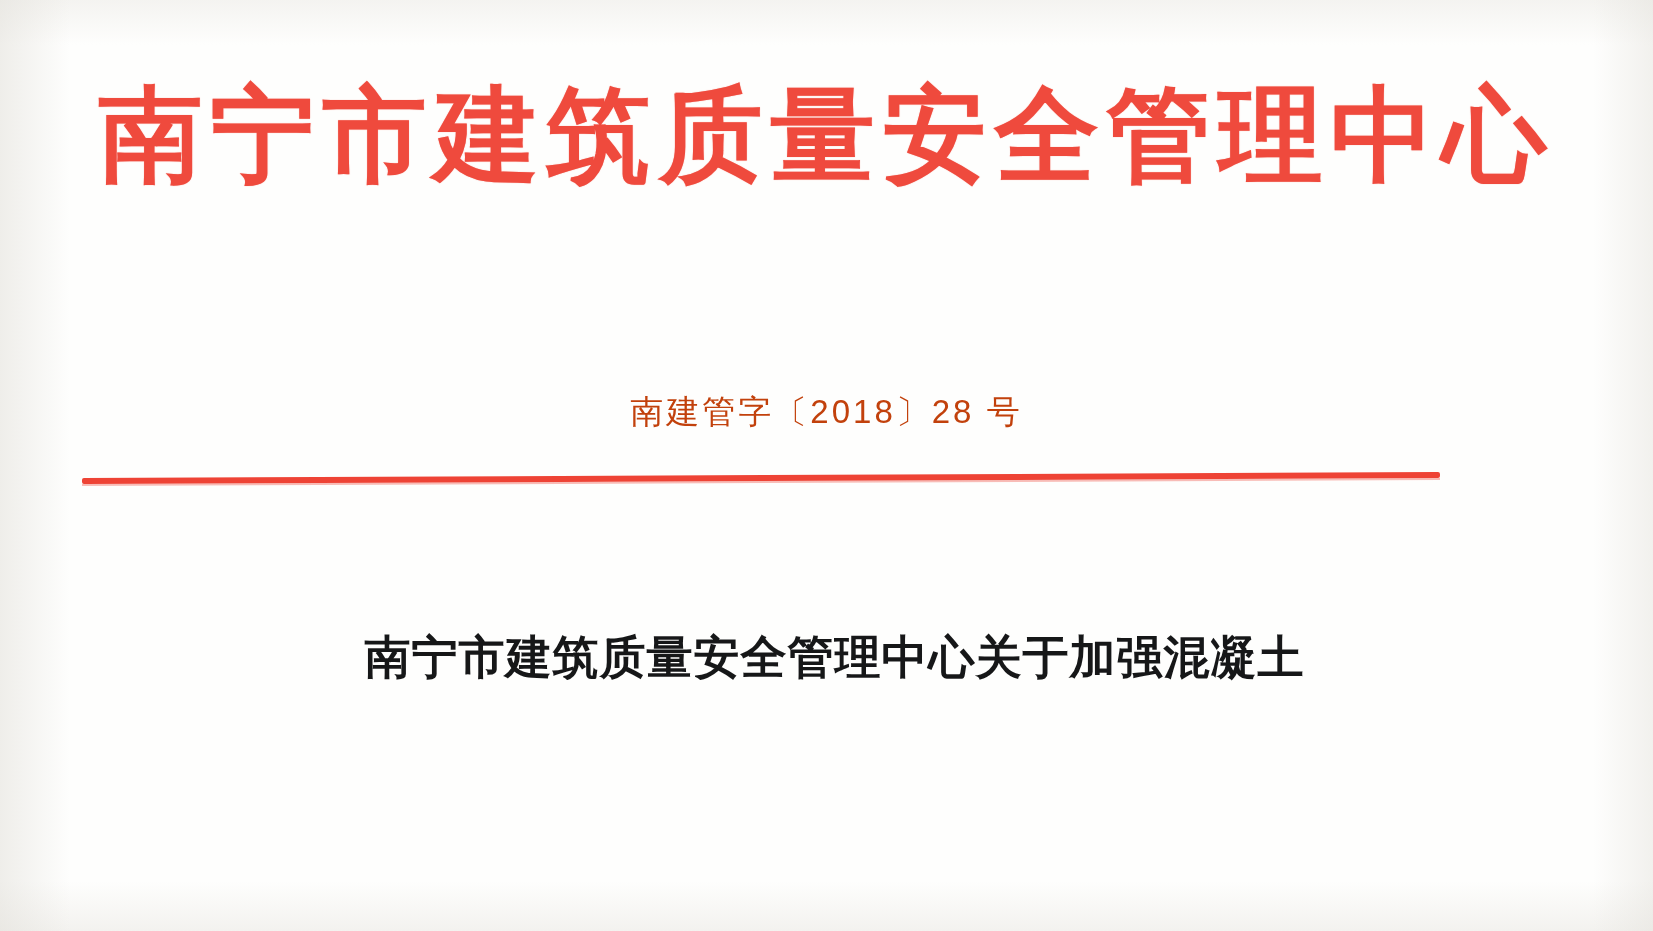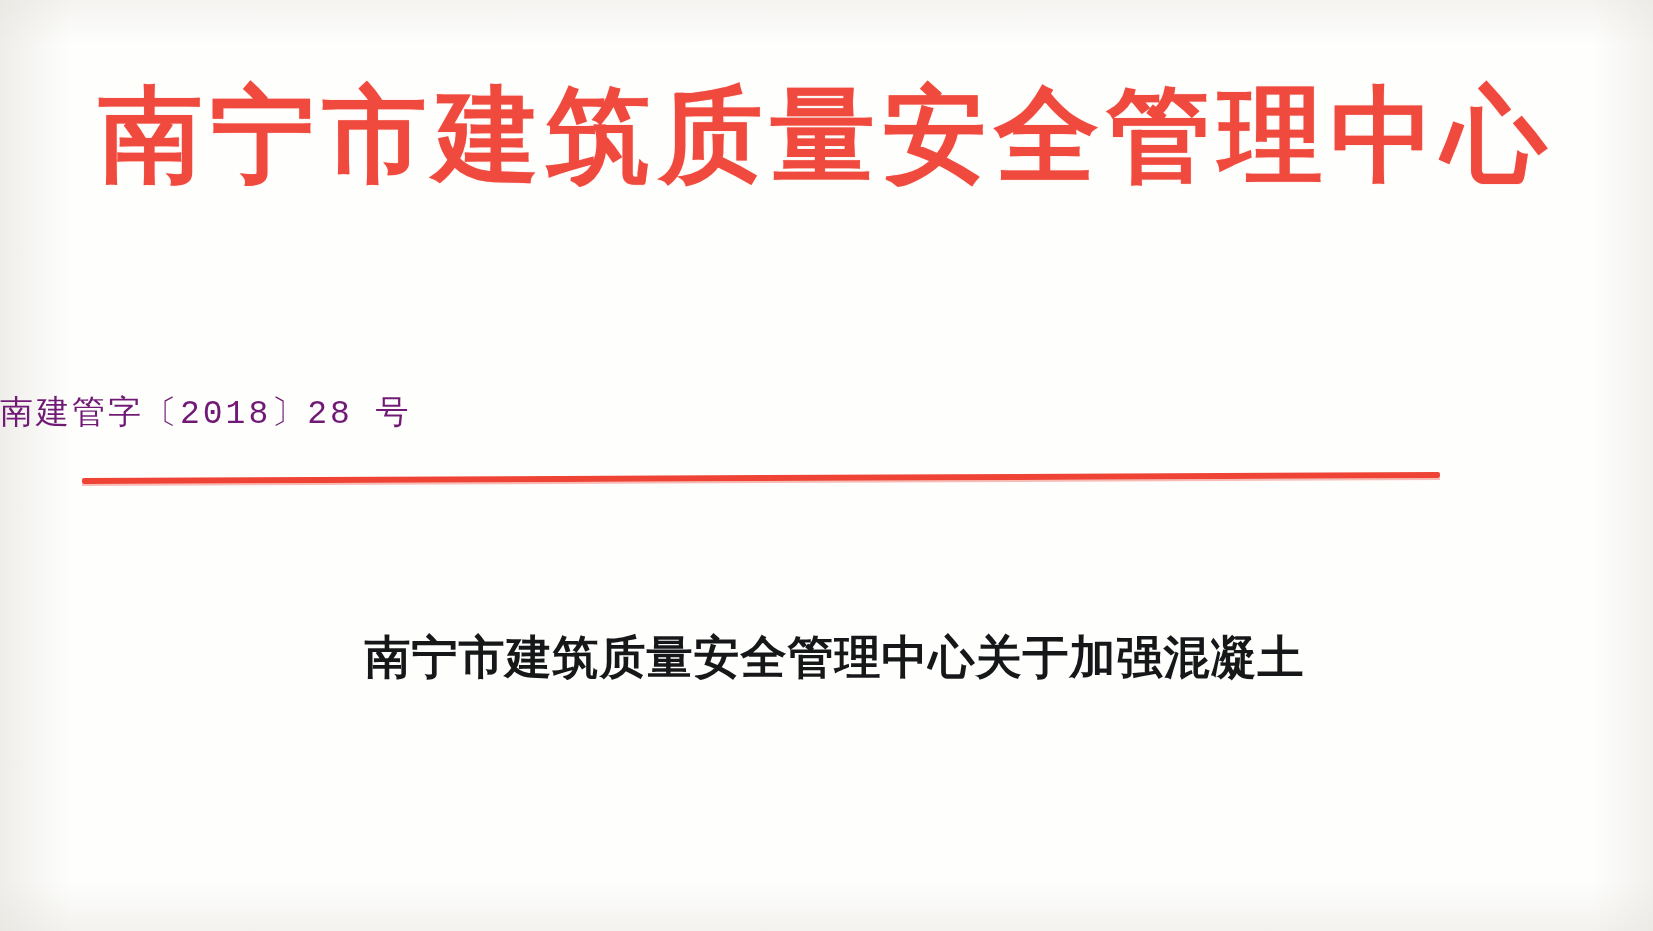--- a/index.html
+++ b/index.html
@@ -47,23 +47,23 @@
     line-height: 1.18;
     text-shadow: 0 0 1px rgba(239,74,61,0.55);
     white-space: nowrap;
   }
 
   .docnumber {
     position: absolute;
     top: 390px;
     left: 0;
     width: 100%;
-    text-align: left;
-    color: #701a75;
-    font-family: Liberation Mono, monospace;
+    text-align: center;
+    color: #c2410c;
+    font-family: Liberation Sans, sans-serif;
     font-size: 33px;
     letter-spacing: 3px;
     white-space: nowrap;
   }
 
   .redrule {
     position: absolute;
     left: 82px;
     top: 478px;
     width: 1358px;

